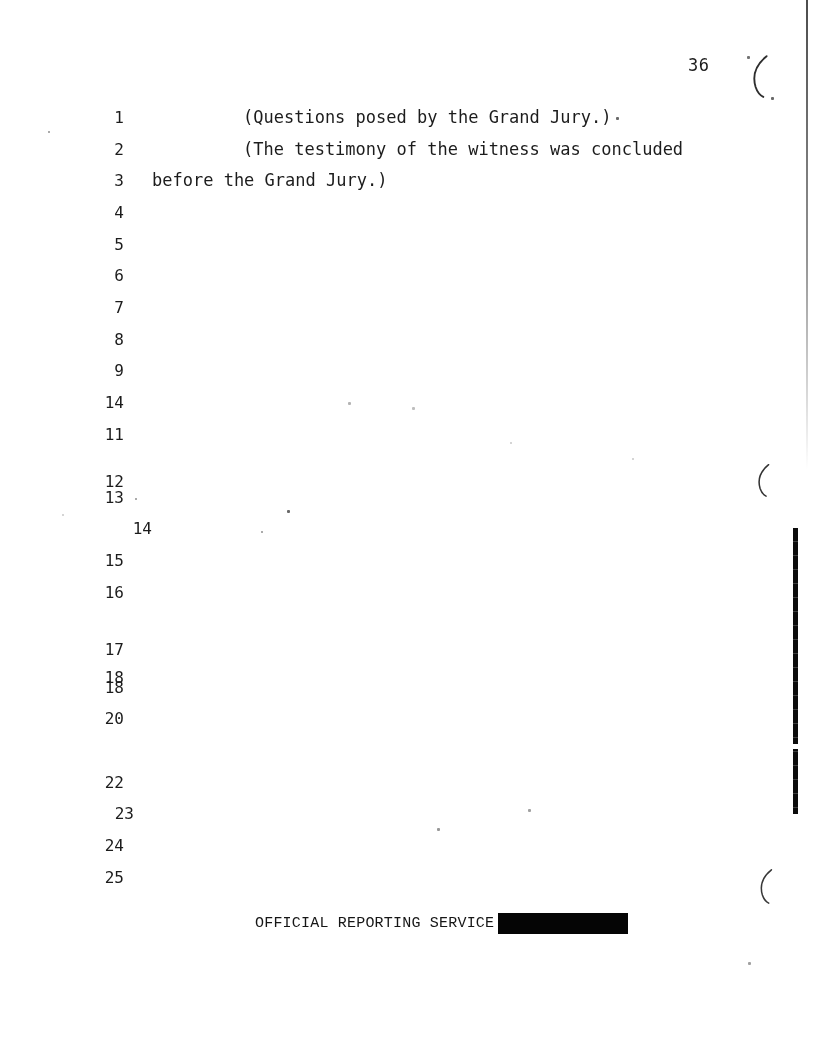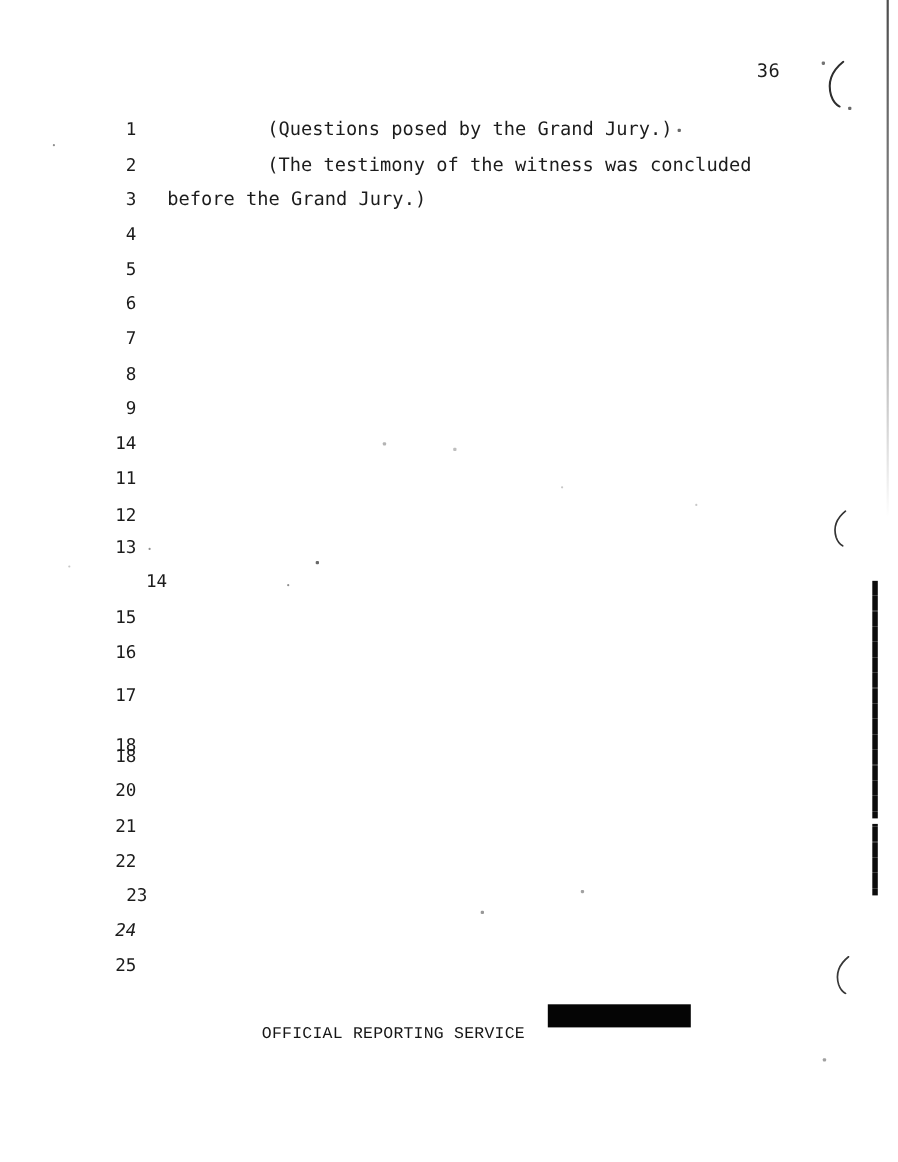--- a/index.html
+++ b/index.html
@@ -31,25 +31,24 @@
   .line .num {
     display: inline-block; width: 124px;
     text-align: right; font-size: 16px;
   }
   .line .text { padding-left: 28px; }
   .line.indent .text { padding-left: 119px; }
 
   
   .footer { position: absolute; top: 910px; left: 0; width: 816px; height: 30px; }
   .footer-label {
-    position: absolute; left: 238px; top: 6px;
+    position: absolute; left: 255px; top: 6px;
     font-family: "Liberation Mono", monospace;
     font-size: 15px; line-height: 1; letter-spacing: 0.2px;
     color: #161616;
-    margin-top: 17px;
   }
   .redaction {
     position: absolute; left: 498px; top: 3px;
     width: 130px; height: 21px;
     background: #050505;
   }
 
   
   .ink-line {
     position: absolute; left: 793px; top: 528px;
@@ -103,45 +102,45 @@
     <div class="line" style="top: 189.9px;"><span class="num">7</span><span class="text"></span></div>
 
     <div class="line" style="top: 221.55px;"><span class="num">8</span><span class="text"></span></div>
 
     <div class="line" style="top: 253.2px;"><span class="num">9</span><span class="text"></span></div>
 
     <div class="line" style="top: 284.85px;"><span class="num">14</span><span class="text"></span></div>
 
     <div class="line" style="top: 316.5px;"><span class="num">11</span><span class="text"></span></div>
 
-    <div class="line" style="top: 351px;"><span class="num">12</span><span class="text"></span></div>
+    <div class="line" style="top: 364px;"><span class="num">12</span><span class="text"></span></div>
 
     <div class="line" style="top: 379.8px;"><span class="num">13</span><span class="text"></span></div>
 
     <div class="line" style="top: 411.45px; margin-left: 28px;"><span class="num">14</span><span class="text"></span></div>
 
     <div class="line" style="top: 443.1px;"><span class="num">15</span><span class="text"></span></div>
 
     <div class="line" style="top: 474.75px;"><span class="num">16</span><span class="text"></span></div>
 
-    <div class="line" style="top: 514px;"><span class="num">17</span><span class="text"></span></div>
+    <div class="line" style="top: 532px;"><span class="num">17</span><span class="text"></span></div>
 
     <div class="line" style="top: 560px;"><span class="num">18</span><span class="text"></span></div>
 
     <div class="line" style="top: 569.7px;"><span class="num">18</span><span class="text"></span></div>
 
     <div class="line" style="top: 601.35px;"><span class="num">20</span><span class="text"></span></div>
 
-    <div class="line" style="top: 633px;"><span class="num">21</span><span class="text"></span></div>
+    <div class="line" style="top: 633px;"><span class="text"></span></div>
 
     <div class="line" style="top: 664.65px;"><span class="num">22</span><span class="text"></span></div>
 
     <div class="line" style="top: 696.3px; margin-left: 10px;"><span class="num">23</span><span class="text"></span></div>
 
-    <div class="line" style="top: 727.95px; font-style: italic;"><span class="num">24</span><span class="text"></span></div>
+    <div class="line" style="top: 727.95px;"><span class="num">24</span><span class="text"></span></div>
 
     <div class="line" style="top: 759.6px;"><span class="num">25</span><span class="text"></span></div>
   </div>
 
   <div class="footer">
     <span class="footer-label">OFFICIAL REPORTING SERVICE</span>
     <div class="redaction"></div>
   </div>
 
   <div class="ink-line">

